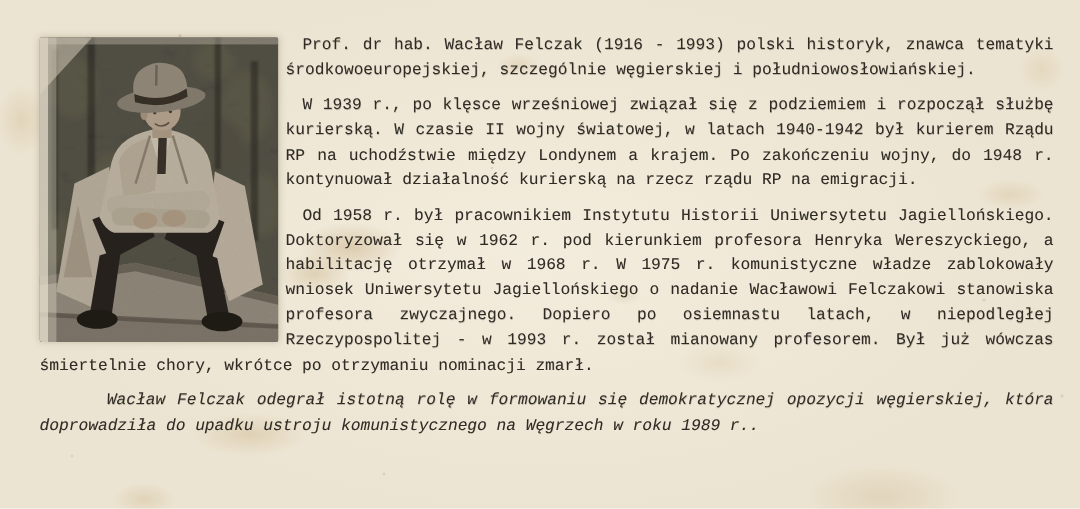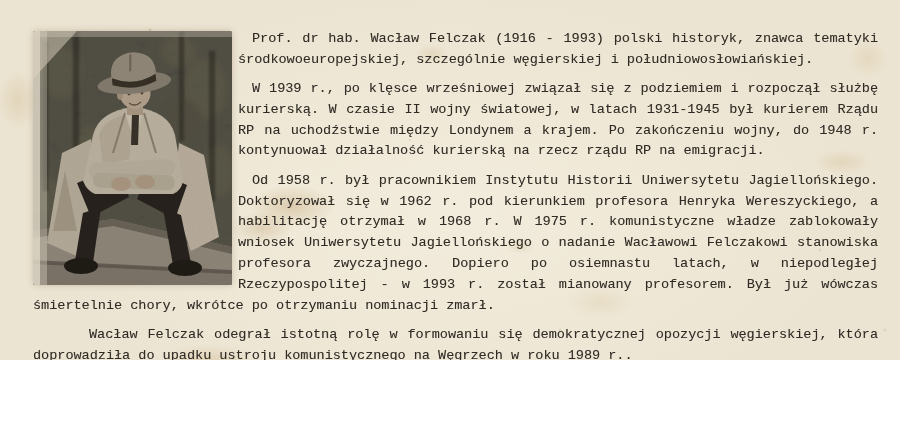--- a/index.html
+++ b/index.html
@@ -1,21 +1,21 @@
 <!DOCTYPE html>
 <html lang="pl" style="--paper: #ece4d2; --ink: #2f2b24; --stain: #c9a96e;"><head>
 <meta charset="utf-8">
 <style>
   html, body { margin: 0; padding: 0; }
   body { width: 900px; }
 
   .page {
     position: relative;
     width: 900px;
-    height: 360px;
+    height: 424px;
     overflow: hidden;
     background-color: var(--paper, #ece4d2);
     font-family: "Liberation Mono", "DejaVu Sans Mono", monospace;
   }
 
   
   .stains {
     position: absolute; inset: 0; pointer-events: none;
     background:
       radial-gradient(ellipse 62px 30px at 292px 206px, rgba(186,156,106,.38), rgba(186,156,106,0) 70%),
@@ -63,21 +63,21 @@
     margin: 2px 6px 8px 0;
     padding: 0;
     border-radius: 2px;
     overflow: hidden;
     box-shadow: 0 0 6px rgba(90,70,40,.25);
   }
   figure.photo svg { display: block; }
 
   p.para { margin: 0 0 8.5px 0; }
   p.indent { text-indent: 14px; }
-  p.big-indent { text-indent: 56px; }
+  p.big-indent { text-indent: 56px; font-style: italic; }
 </style>
 </head>
 <body>
 
 <div class="page">
   <div class="stains"></div>
   <div class="speckles"></div>
 
   <div class="content">
 
@@ -170,21 +170,21 @@
         <rect width="199" height="254" filter="url(#grainF)" opacity="0.13"></rect>
         <rect x="0" y="0" width="7" height="254" fill="#e9e1cf" opacity="0.8"></rect>
         <rect x="7" y="0" width="7" height="254" fill="#e9e1cf" opacity="0.35"></rect>
         <polygon points="0,0 44,0 0,48" fill="#ddd4c1" opacity="0.5"></polygon>
         <rect x="0" y="0" width="199" height="6" fill="#d8cfbc" opacity="0.35"></rect>
       </svg>
     </figure>
 
     <p class="para indent">Prof. dr hab. Wacław Felczak (1916 - 1993)  polski historyk, znawca tematyki środkowoeuropejskiej, szczególnie węgierskiej i południowosłowiańskiej.</p>
 
-    <p class="para indent">W 1939 r., po klęsce wrześniowej związał się z podziemiem i rozpoczął służbę kurierską. W czasie II wojny światowej, w latach 1931-1945 był kurierem Rządu RP na uchodźstwie między Londynem a krajem. Po zakończeniu wojny, do 1948 r. kontynuował działalność kurierską na rzecz rządu RP na emigracji.</p>
+    <p class="para indent">W 1939 r., po klęsce wrześniowej związał się z podziemiem i rozpoczął służbę kurierską. W czasie II wojny światowej, w latach 1940-1942 był kurierem Rządu RP na uchodźstwie między Londynem a krajem. Po zakończeniu wojny, do 1948 r. kontynuował działalność kurierską na rzecz rządu RP na emigracji.</p>
 
 
     <p class="para indent">Od 1958 r. był pracownikiem Instytutu Historii Uniwersytetu Jagiellońskiego. Doktoryzował się w 1962 r. pod kierunkiem profesora Henryka Wereszyckiego, a habilitację otrzymał w 1968 r. W 1975 r. komunistyczne władze zablokowały wniosek Uniwersytetu Jagiellońskiego o nadanie Wacławowi Felczakowi stanowiska profesora zwyczajnego. Dopiero po osiemnastu latach, w niepodległej Rzeczypospolitej - w 1993 r. został mianowany profesorem. Był już wówczas śmiertelnie chory, wkrótce po otrzymaniu nominacji zmarł.</p>
 
     <p class="para big-indent">Wacław Felczak odegrał istotną rolę w formowaniu się demokratycznej opozycji węgierskiej, która doprowadziła do upadku ustroju komunistycznego na Węgrzech w roku 1989 r..</p>
 
   </div>
 </div>
 
 </body></html>

